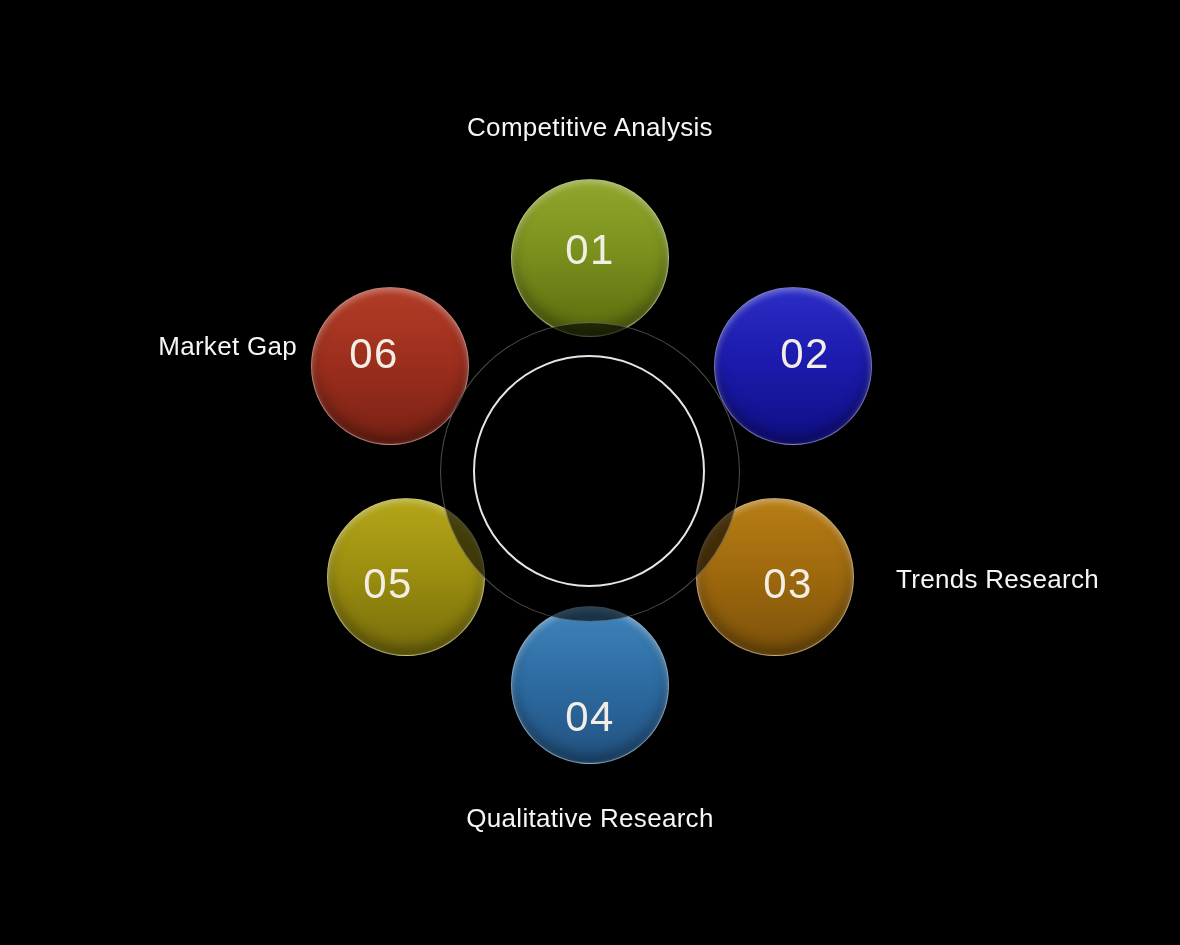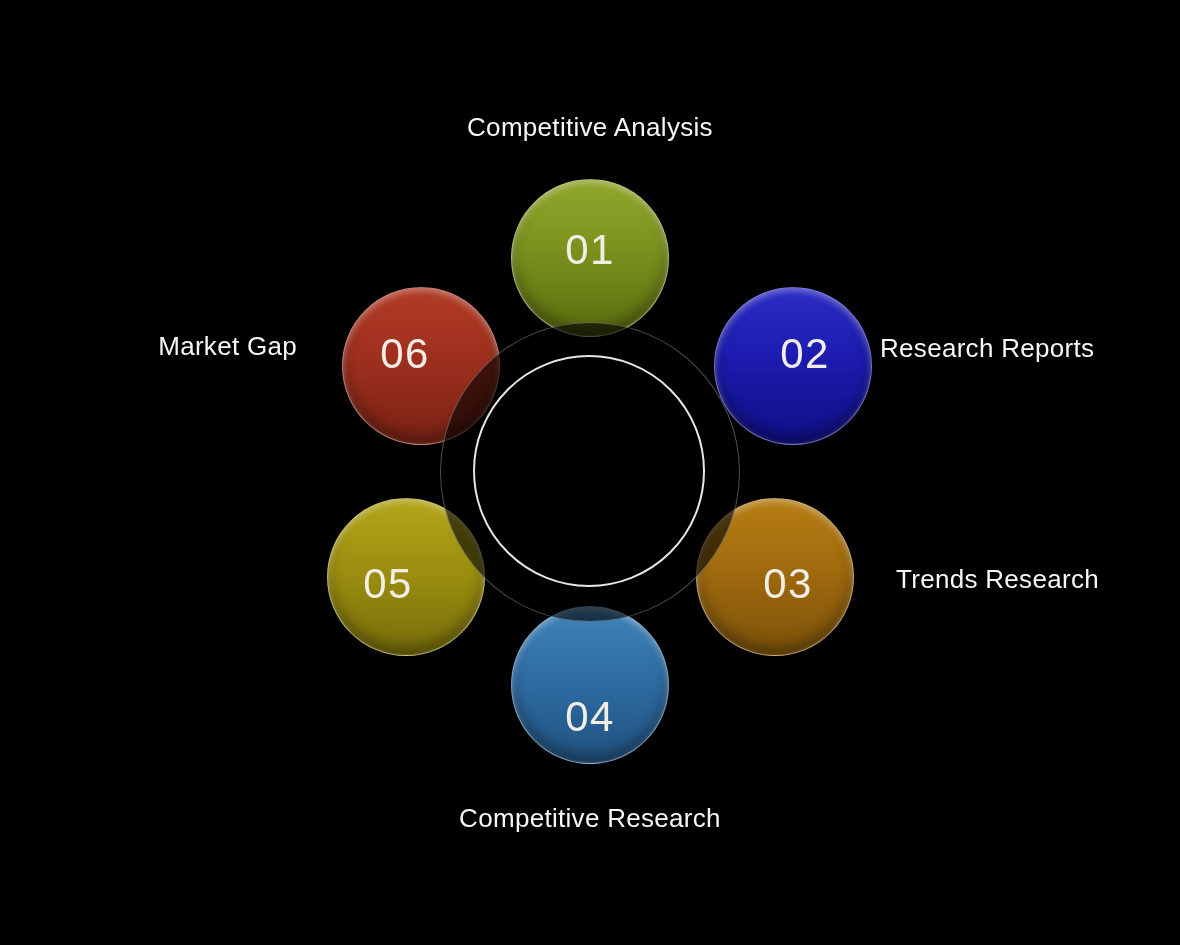--- a/index.html
+++ b/index.html
@@ -24,21 +24,21 @@
     box-shadow: inset 0 3px 6px rgba(255,255,255,0.35),
                 inset 0 -8px 14px rgba(0,0,0,0.35);
     z-index:1;
     box-sizing:border-box;
   }
   .pos-1 .ball { left:511px; top:179px; }
   .pos-2 .ball { left:714px; top:287px; }
   .pos-3 .ball { left:696px; top:498px;text-align:center; }
   .pos-4 .ball { left:511px; top:606px; }
   .pos-5 .ball { left:327px; top:498px; }
-  .pos-6 .ball { left:342px; top:287px; }
+  .pos-6 .ball { left:311px; top:287px; }
 
   .num {
     position:absolute;
     left:50%; top:50%;
     transform:translate(calc(-50% + var(--dx,0px)), calc(-50% + var(--dy,0px)));
     font-size:42px;
     letter-spacing:1.5px;
     color:#f2eee6;
     white-space:nowrap;
     margin-top:12px;
@@ -122,18 +122,17 @@
   <div class="node pos-6">
     <div class="ball" style="background: linear-gradient(rgb(178, 60, 38) 0%, rgb(158, 47, 30) 45%, rgb(121, 34, 20) 100%);">
       <span class="num">06</span>
     </div>
   </div>
 
   <div class="hub-shadow"></div>
   <div class="hub-ring"></div>
 
   <div class="label lbl-1">Competitive Analysis</div>
-  <div class="label lbl-2">Research Reports</div>
   <div class="label lbl-3">Trends Research</div>
-  <div class="label lbl-4">Competitive Research</div>
+  <div class="label lbl-4">Qualitative Research</div>
   <div class="label lbl-6">Market Gap</div>
 
 </div>
 
 </body></html>

